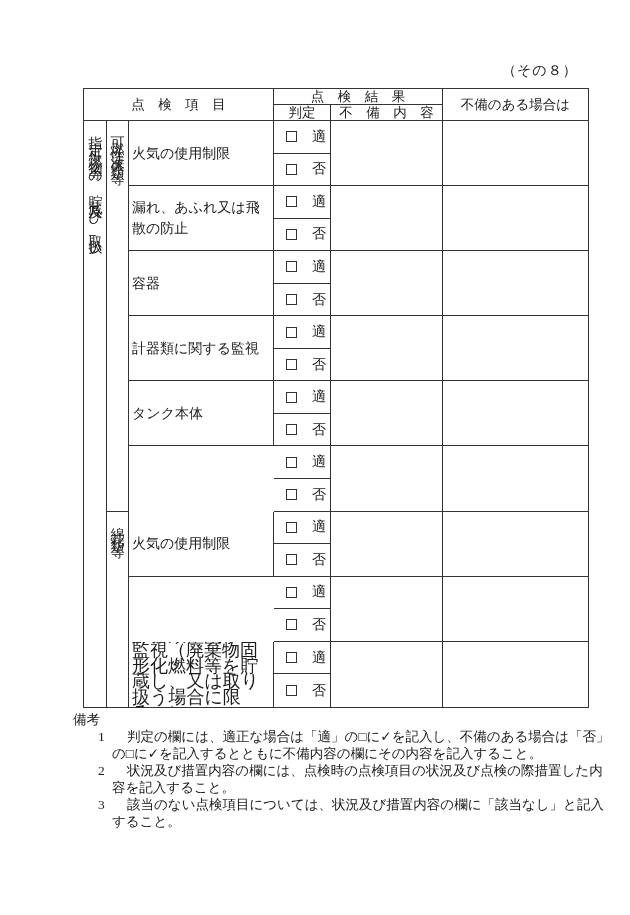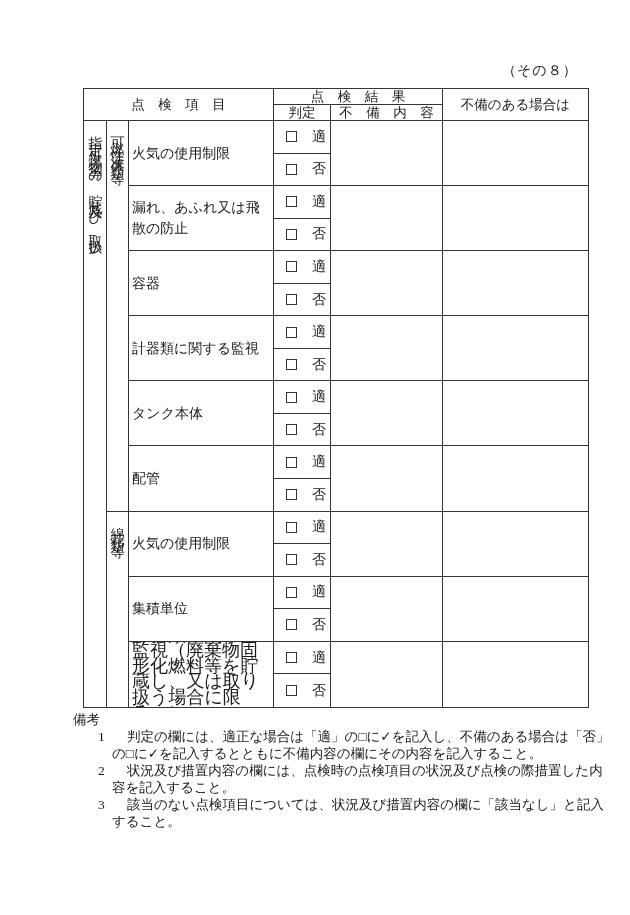--- a/index.html
+++ b/index.html
@@ -182,21 +182,20 @@
         <span class="cb"></span>
         <span>適</span>
       </div>
     <div class="cell judge c4" style="grid-row:12;">
         <span class="cb"></span>
         <span>否</span>
       </div>
     <div class="cell blank c5" style="grid-row:11/13;"></div>
     <div class="cell blank c6 no-br" style="grid-row:11/13;"></div>
 
-    <div class="cell name c3" style="grid-row:13/15;">配管</div>
     <div class="cell judge c4" style="grid-row:13;">
         <span class="cb"></span>
         <span>適</span>
       </div>
     <div class="cell judge c4" style="grid-row:14;">
         <span class="cb"></span>
         <span>否</span>
       </div>
     <div class="cell blank c5" style="grid-row:13/15;"></div>
     <div class="cell blank c6 no-br" style="grid-row:13/15;"></div>
@@ -206,21 +205,20 @@
         <span class="cb"></span>
         <span>適</span>
       </div>
     <div class="cell judge c4" style="grid-row:16;">
         <span class="cb"></span>
         <span>否</span>
       </div>
     <div class="cell blank c5" style="grid-row:15/17;"></div>
     <div class="cell blank c6 no-br" style="grid-row:15/17;"></div>
 
-    <div class="cell name c3" style="grid-row:17/19;">集積単位</div>
     <div class="cell judge c4" style="grid-row:17;">
         <span class="cb"></span>
         <span>適</span>
       </div>
     <div class="cell judge c4" style="grid-row:18;">
         <span class="cb"></span>
         <span>否</span>
       </div>
     <div class="cell blank c5" style="grid-row:17/19;"></div>
     <div class="cell blank c6 no-br" style="grid-row:17/19;"></div>

